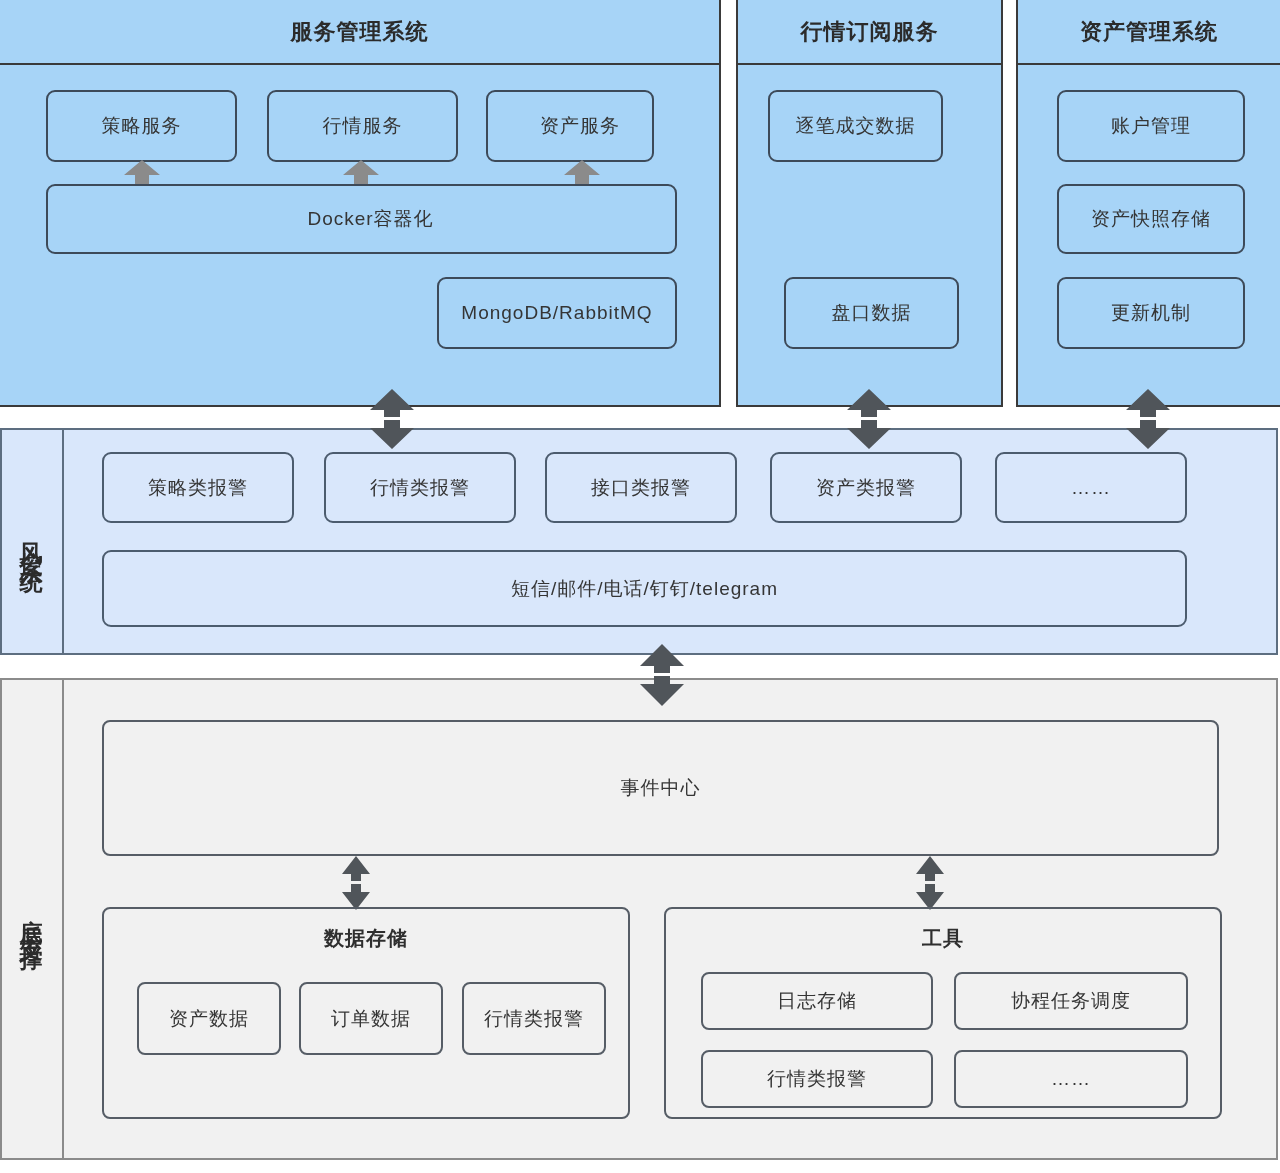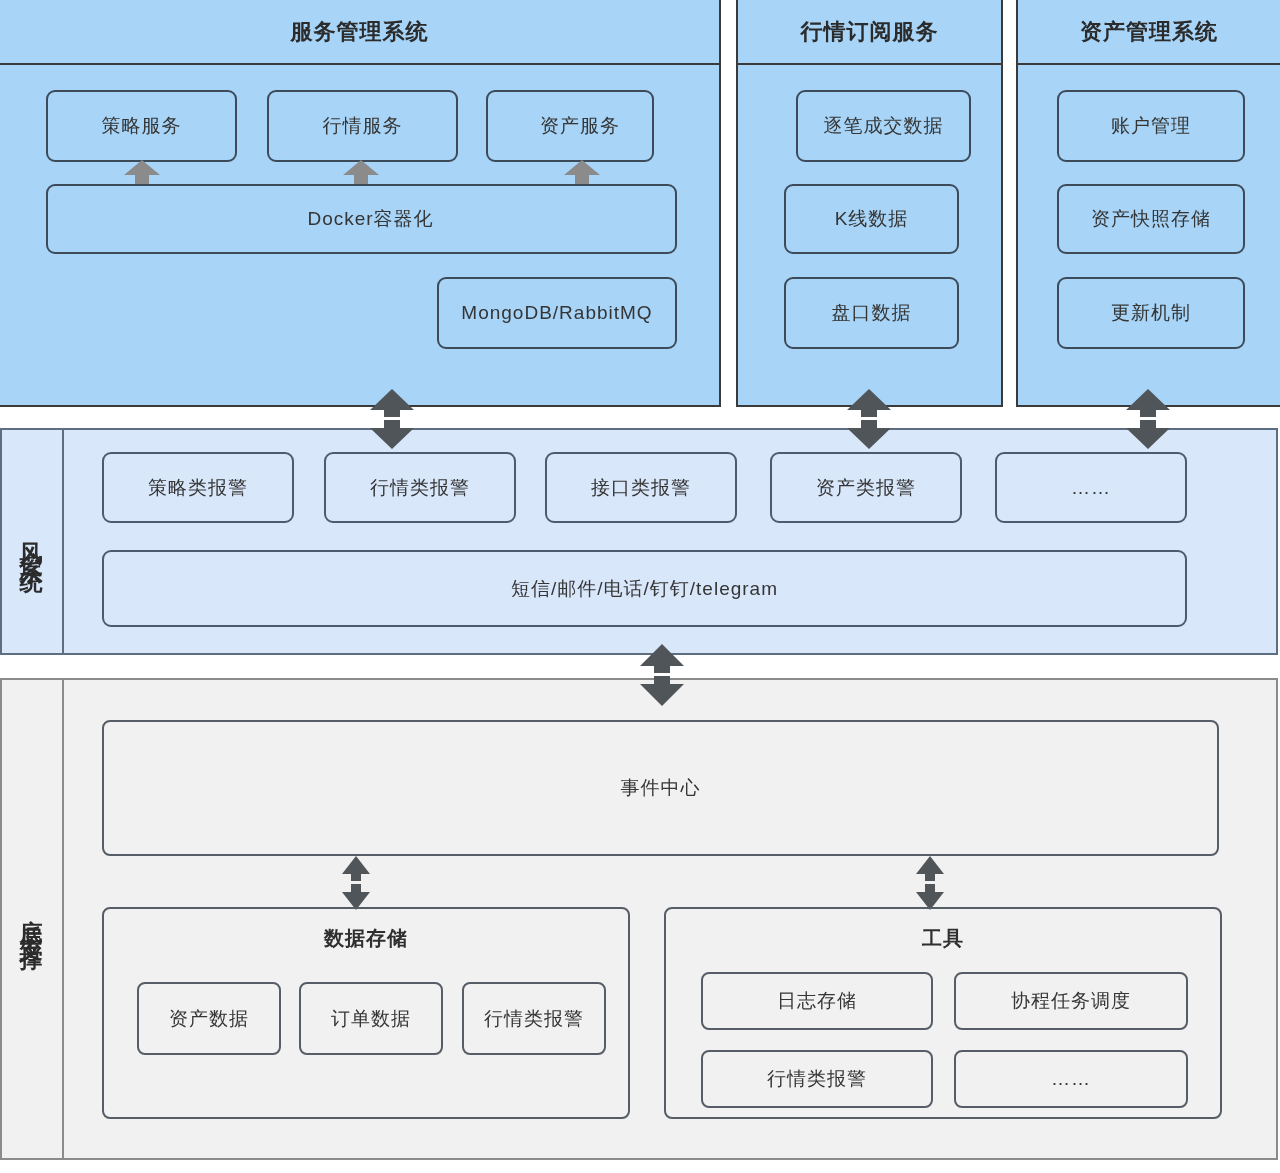--- a/index.html
+++ b/index.html
@@ -110,22 +110,21 @@
       <polygon points="18,0 36,15 25,15 25,25 11,25 11,15 0,15" fill="#8b8b8b"></polygon>
     </svg>
 
   <div class="bluebox" style="left:46px;top:184px;width:631px;height:70px;padding-left:18px;">Docker容器化</div>
 
   <div class="bluebox" style="left:437px;top:277px;width:240px;height:72px;">MongoDB/RabbitMQ</div>
 </section>
 
 <section class="panel" style="left:736px;top:-2px;width:267px;height:409px;">
   <div class="panel-title">行情订阅服务</div>
-  <div class="bluebox" style="left:58px;top:90px;width:175px;height:72px;">逐笔成交数据</div>
-  <div class="bluebox" style="left:46px;top:184px;width:175px;height:70px;">K线数据</div>
+  <div class="bluebox" style="left:30px;top:90px;width:175px;height:72px;">逐笔成交数据</div>
   <div class="bluebox" style="left:46px;top:277px;width:175px;height:72px;">盘口数据</div>
 </section>
 
 <section class="panel" style="left:1016px;top:-2px;width:266px;height:409px;">
   <div class="panel-title">资产管理系统</div>
   <div class="bluebox" style="left:39px;top:90px;width:188px;height:72px;">账户管理</div>
   <div class="bluebox" style="left:39px;top:184px;width:188px;height:70px;">资产快照存储</div>
   <div class="bluebox" style="left:39px;top:277px;width:188px;height:72px;">更新机制</div>
 </section>
 

